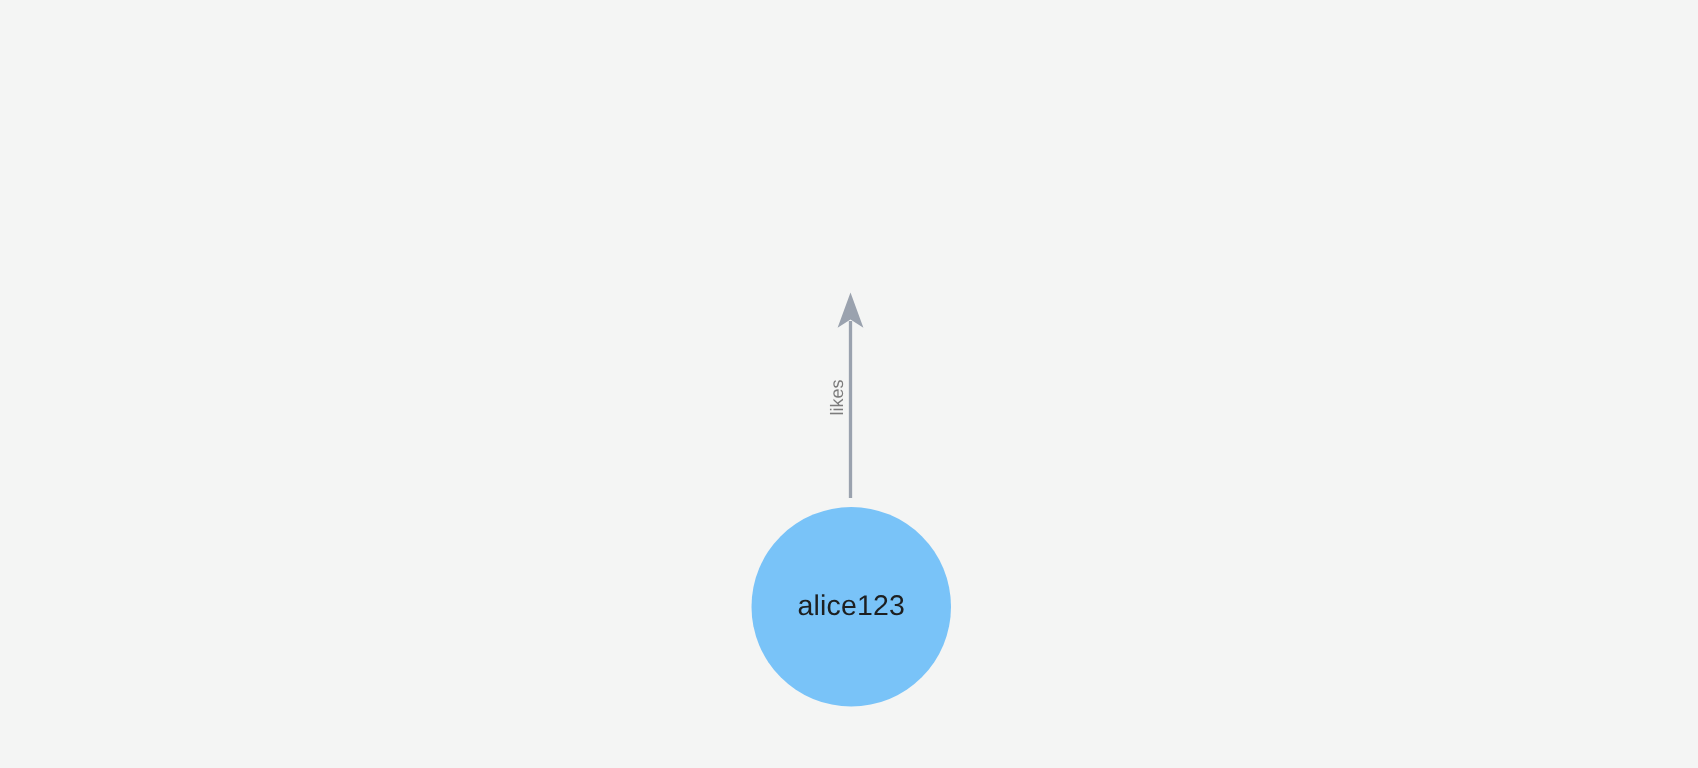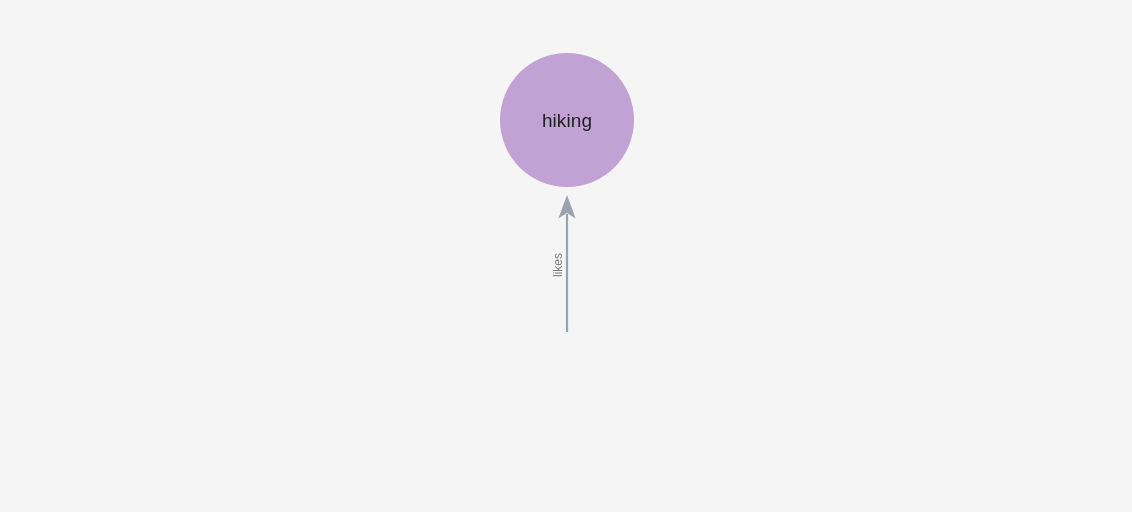--- a/index.html
+++ b/index.html
@@ -82,18 +82,18 @@
 
   <svg class="graph-svg" viewBox="0 0 1132 512" xmlns="http://www.w3.org/2000/svg">
     <g>
       <line x1="567" y1="332" x2="567" y2="214" stroke="#9aa2ae" stroke-width="2.2"></line>
       <path d="M 567 195 L 575.6 218.5 L 567 213.0 L 558.4 218.5 Z" fill="#9aa2ae"></path>
     </g>
   </svg>
 
   <div class="edge-label" id="edge-label-likes">likes</div>
 
-  <div class="node" id="node-hiking">
-    <span class="node-label">hiking</span>
+
+  <div class="node" id="node-alice123">
+    <span class="node-label">alice123</span>
   </div>
-
 
 </div>
 
 </body></html>

